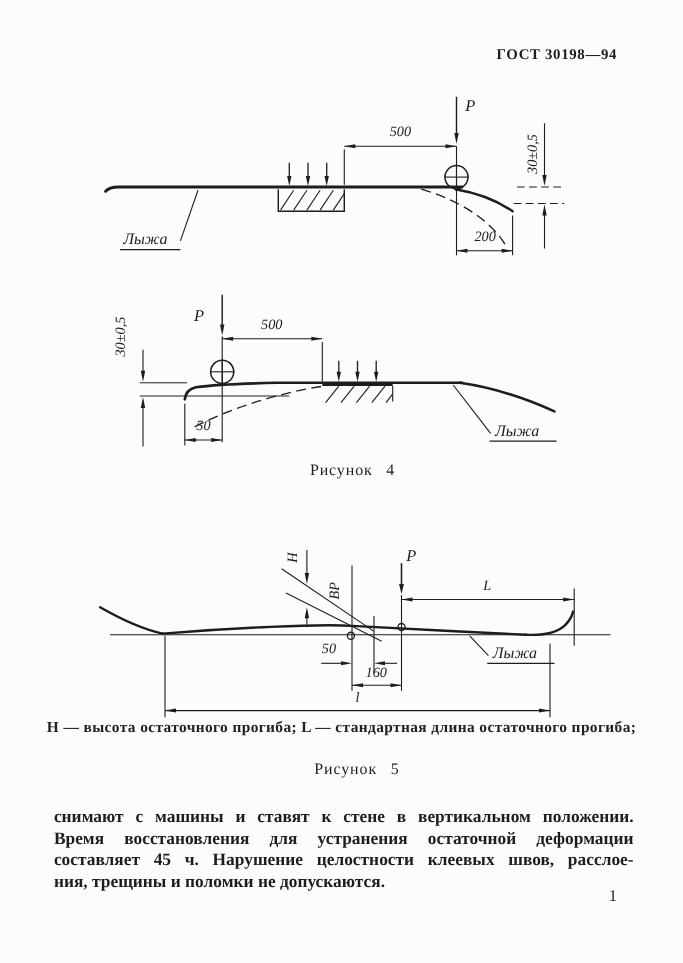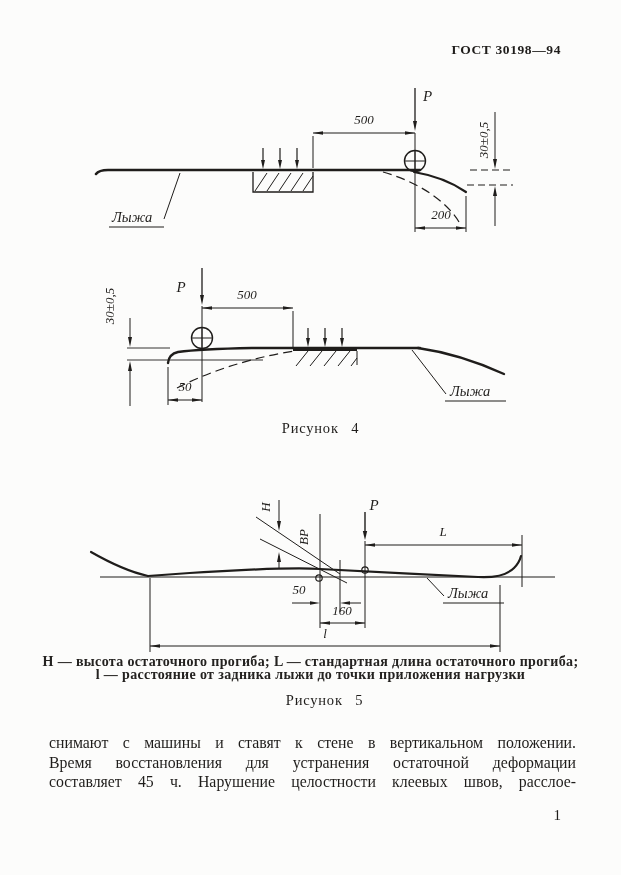--- a/index.html
+++ b/index.html
@@ -26,21 +26,21 @@
   }
   .cap4 { top:420px; padding-left:10px; }
   .cap5 { top:692px; padding-left:14px; }
   .legend {
     position:absolute; top:656px; left:0; width:100%;
     text-align:center; font-size:14px; line-height:12.5px;
     letter-spacing:0.35px; font-weight:bold; color:#242220;
   }
   .paragraph {
     position:absolute; top:733px; left:49px; width:527px;
-    font-size:15.8px; line-height:19.6px;
+    font-size:15.8px; line-height:19.6px;font-weight:bold;
   }
   .jline { text-align:justify; text-align-last:justify; }
   .jline.last { text-align-last:left; }
   .page-number { position:absolute; top:807px; right:60px; font-size:15px; }
 </style>
 </head>
 <body>
 
 <div class="page">
 
@@ -240,26 +240,26 @@
     <text x="325" y="638" text-anchor="middle" class="dimtxt" font-size="14">l</text>
     <g>
       <line x1="427" y1="578" x2="444" y2="596" stroke-width="1"></line>
       <line x1="443" y1="603" x2="504" y2="603" stroke-width="1.2"></line>
     </g>
     <text x="448" y="598" class="skilbl">Лыжа</text>
   </svg>
 
   <div class="legend">
     <div>Н — высота остаточного прогиба; L — стандартная длина остаточного прогиба;</div>
-    <div>l — расстояние от задника лыжи до точки приложения нагрузки</div>
   </div>
 
   <div class="caption cap5">Рисунок 5</div>
 
   <div class="paragraph">
     <div class="jline">снимают с машины и ставят к стене в вертикальном положении.</div>
     <div class="jline">Время восстановления для устранения остаточной деформации</div>
     <div class="jline">составляет 45 ч. Нарушение целостности клеевых швов, расслое-</div>
+    <div class="jline last">ния, трещины и поломки не допускаются.</div>
   </div>
 
   <div class="page-number">1</div>
 
 </div>
 
 </body></html>

